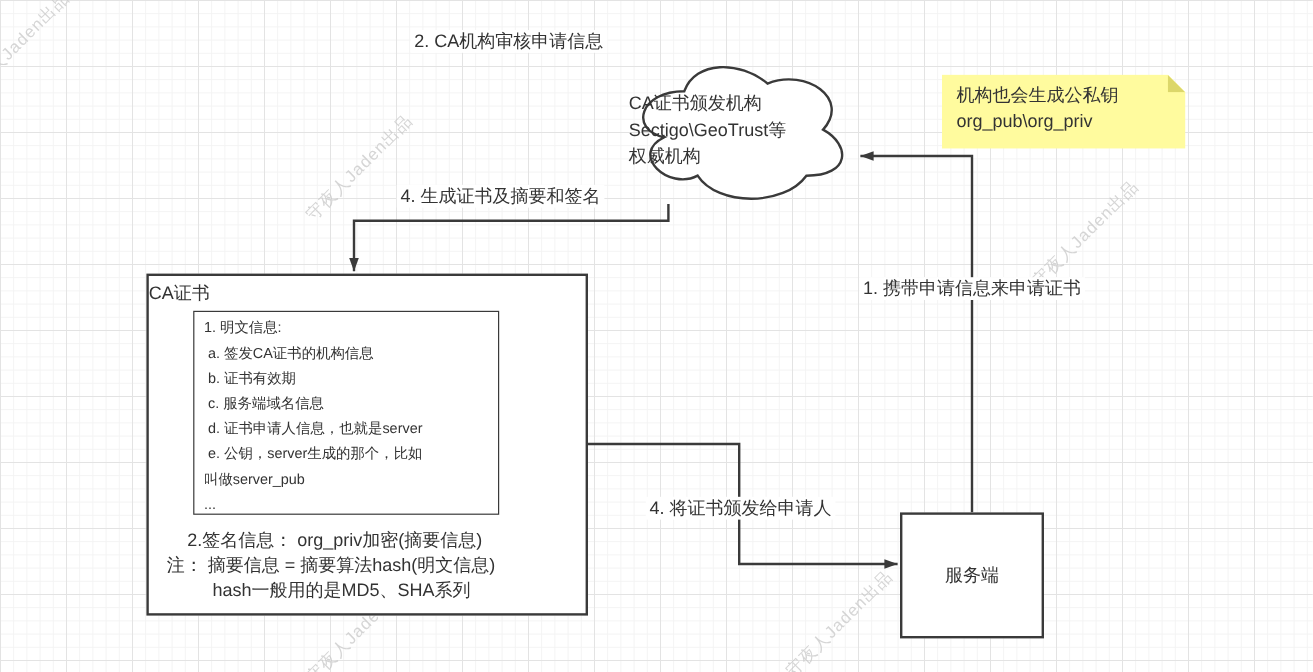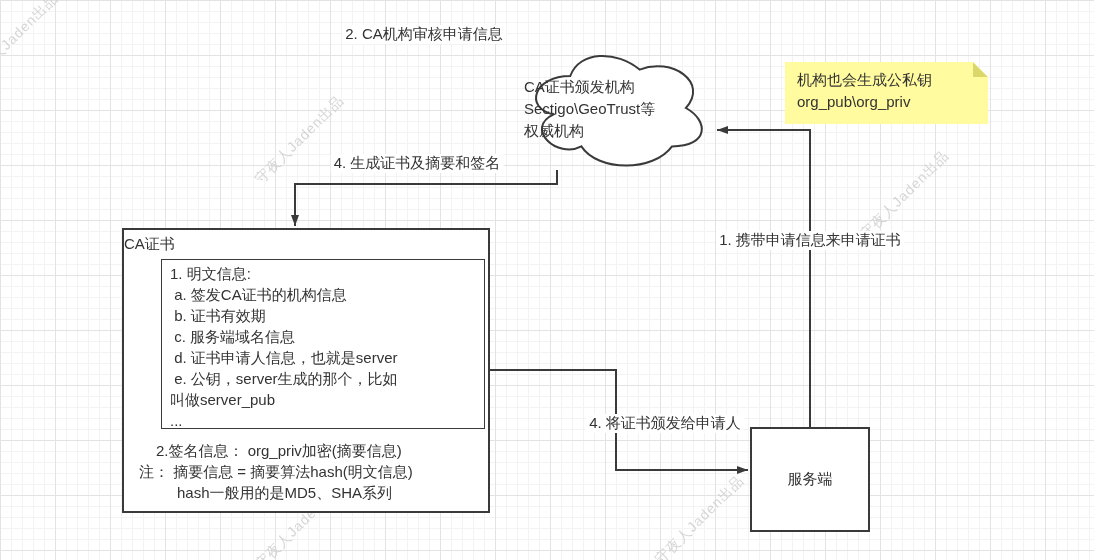--- a/index.html
+++ b/index.html
@@ -33,23 +33,23 @@
   .note::after{
     content:'';position:absolute;top:0;right:0;width:15px;height:15px;
     background:#dcd76a;clip-path:polygon(0 0, 100% 100%, 0 100%);
   }
   .cert-box{
     position:absolute;left:122px;top:228px;width:368px;height:285px;
     border:2px solid #3a3a3a;background:#fff;z-index:2;box-sizing:border-box;
   }
   .cert-title{text-align:left;font-size:15px;margin-top:5px;}
   .plain-box{
-    position:absolute;left:37px;top:29px;width:324px;height:170px;
+    position:absolute;left:37px;top:29px;width:255px;height:170px;
     border:1px solid #3a3a3a;background:#fff;box-sizing:border-box;
-    font-size:15px;line-height:21px;padding:3px 4px 0 8px;
+    font-size:12px;line-height:21px;padding:3px 4px 0 8px;
   }
   .plain-box div{white-space:pre-wrap;}
   .sign-lines{position:absolute;left:0;top:210px;width:100%;font-size:15px;line-height:21px;}
   .sign-l1{padding-left:32px;}
   .sign-l2{padding-left:15px;}
   .sign-l3{padding-left:53px;}
   .server-box{
     position:absolute;left:750px;top:427px;width:120px;height:105px;
     border:2px solid #3a3a3a;background:#fff;z-index:2;box-sizing:border-box;
     display:flex;align-items:center;justify-content:center;font-size:15px;
@@ -82,21 +82,21 @@
       </marker>
     </defs>
     <polyline points="557,170 557,184 295,184 295,226" fill="none" stroke="#3a3a3a" stroke-width="2" marker-end="url(#arr)"></polyline>
     <polyline points="810,427 810,130 717,130" fill="none" stroke="#3a3a3a" stroke-width="2" marker-end="url(#arr)"></polyline>
     <polyline points="490,370 616,370 616,470 748,470" fill="none" stroke="#3a3a3a" stroke-width="2" marker-end="url(#arr)"></polyline>
   </svg>
 
   <div class="edge-label" style="left:424px;top:25px;">2. CA机构审核申请信息</div>
   <div class="edge-label" style="left:417px;top:154px;">4. 生成证书及摘要和签名</div>
   <div class="edge-label" style="left:810px;top:231px;">1. 携带申请信息来申请证书</div>
-  <div class="edge-label" style="left:617px;top:414px;margin-left:48px;">4. 将证书颁发给申请人</div>
+  <div class="edge-label" style="left:617px;top:414px;">4. 将证书颁发给申请人</div>
 
   <svg class="cloud-svg" width="185" height="128" viewBox="0 0 185 128">
     <path d="M 46.25,32
              C 9.25,32 0,64 29.6,70.4
              C 0,84.5 33.3,115.2 57.35,102.4
              C 74,128 129.5,128 148,102.4
              C 185,102.4 185,76.8 161.9,64
              C 185,38.4 148,12.8 115.6,25.6
              C 92.5,6.4 55.5,6.4 46.25,32 Z" fill="#ffffff" stroke="#3a3a3a" stroke-width="2"></path>
   </svg>

